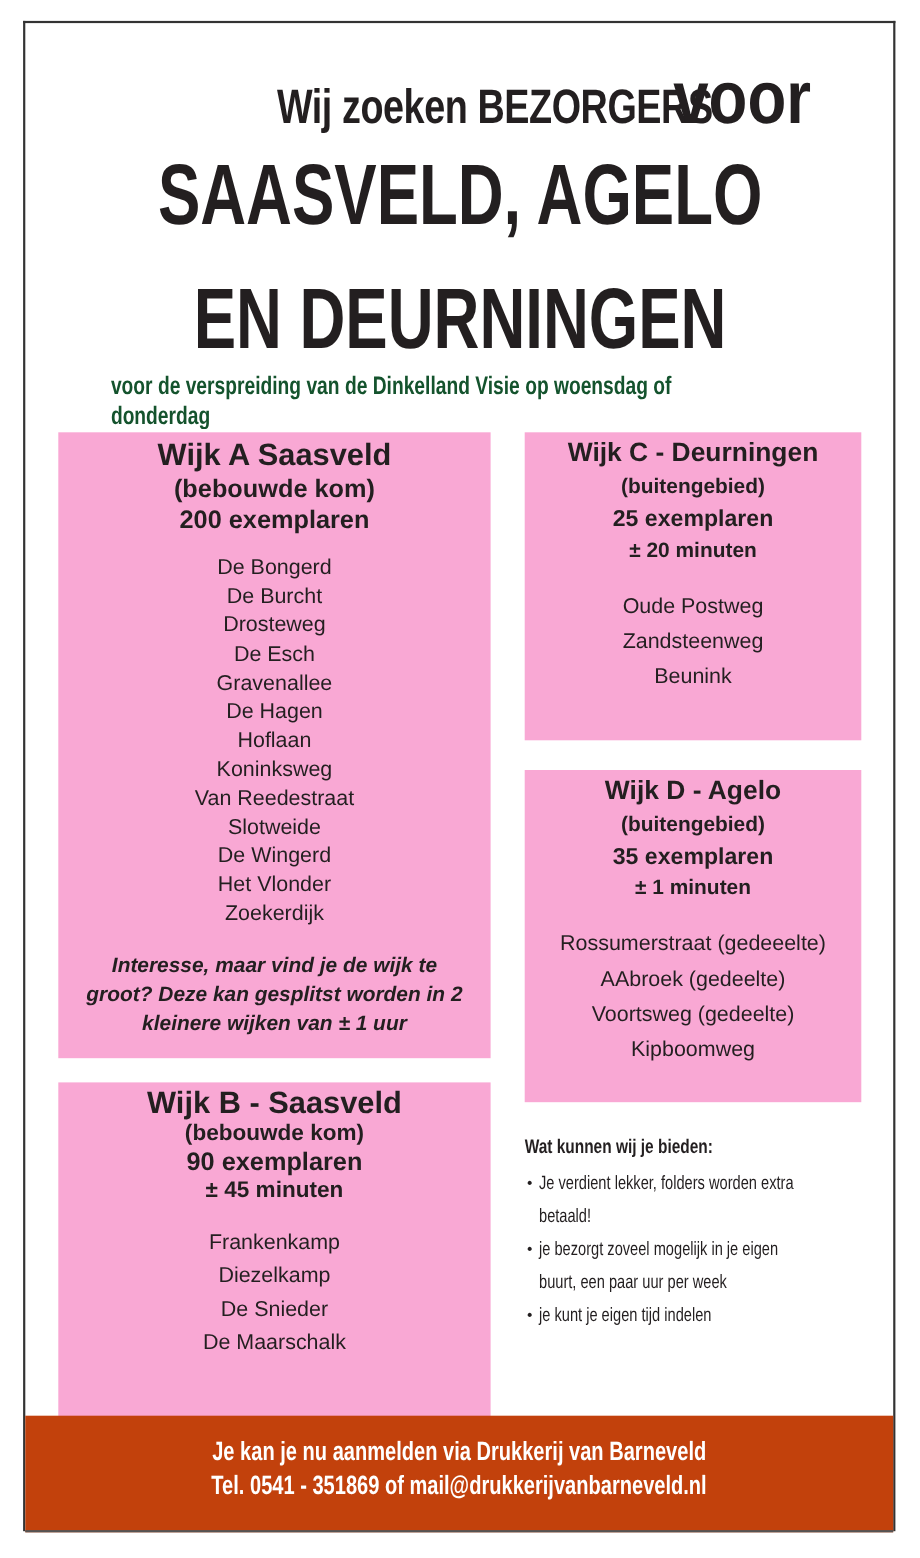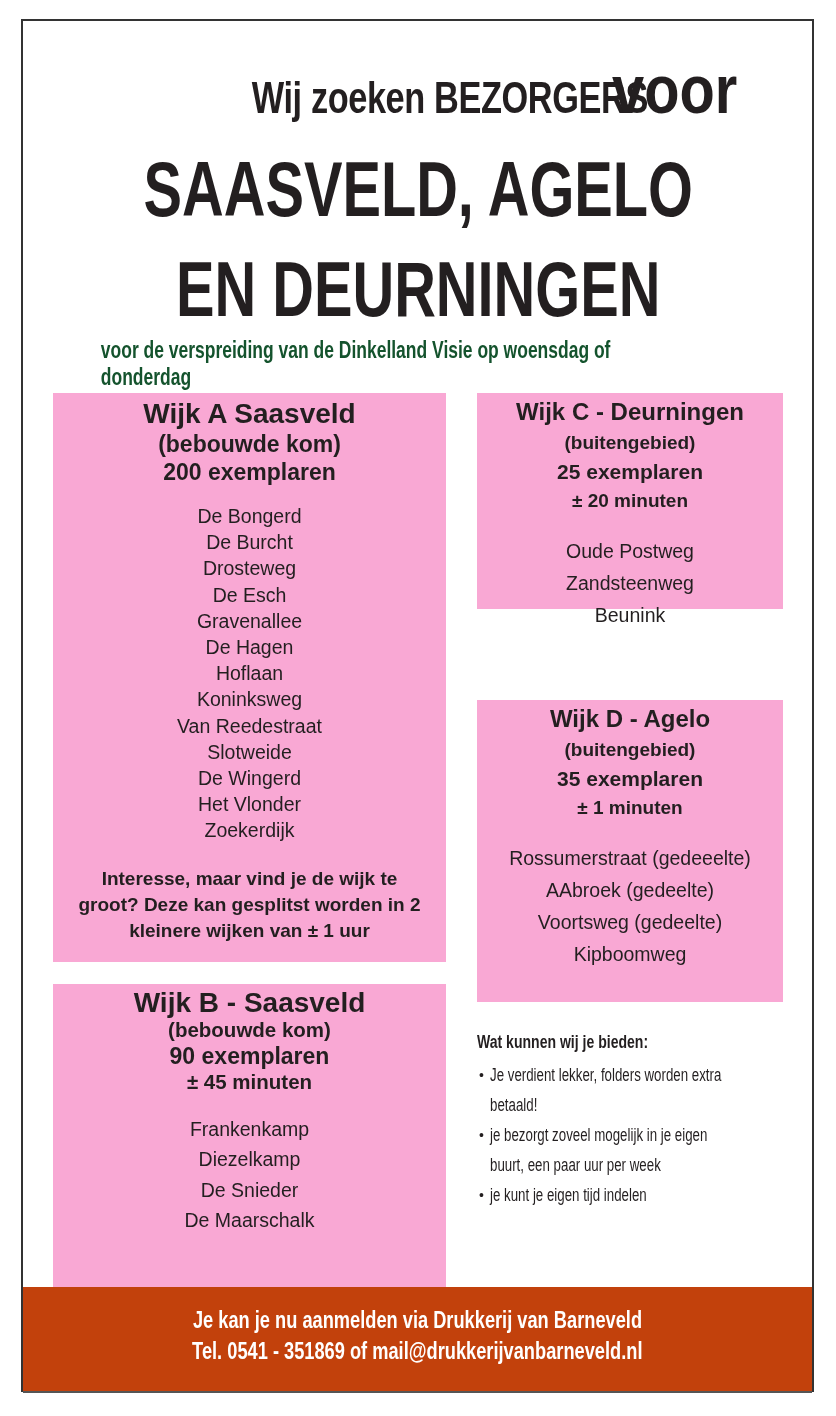--- a/index.html
+++ b/index.html
@@ -9,38 +9,38 @@
     border:2px solid #333; border-bottom:none; background:#fff;
   }
   .h-line1 { position:absolute; left:0; width:836px; top:50px; text-align:center; height:70px;padding-left:32px; }
   .h-line1 .small { display:inline-block; font-family:"Liberation Sans", sans-serif; font-weight:bold;
           font-size:44px; transform:scaleX(0.78); transform-origin:right center; vertical-align:baseline; color:#231f20; letter-spacing:-0.5px;}
   .h-line1 .big { display:inline-block; font-family:"Liberation Sans", sans-serif; font-weight:bold;
           font-size:68px; transform:scaleX(0.85); transform-origin:left center; vertical-align:baseline; color:#231f20; margin-left:-40px;}
   .h-big { position:absolute; left:0; width:836px; text-align:center;
            font-family:"Liberation Sans", sans-serif; font-weight:bold; font-size:78px; color:#231f20; line-height:1;}
   .h-big span { display:inline-block; transform:scaleX(0.74); transform-origin:center; }
-  .h-l2 { top:150px;text-decoration:underline; }
+  .h-l2 { top:138px;text-decoration:underline; }
   .h-l3 { top:250px; }
   .sub { position:absolute; left:0; width:752px; top:337px; text-align:left;
          font-family:"Liberation Sans", sans-serif; font-weight:bold; font-size:23px; color:#14532d;}
   .sub span { display:inline-block; transform:scaleX(0.76); transform-origin:center; margin-left:12px;}
   .box { position:absolute; background:#f9a8d4; text-align:center; color:#231f20;
          font-family:"Liberation Sans", sans-serif; }
   .box .title { font-weight:bold; }
   .box .meta { font-weight:bold; }
   .box ul { list-style:none; margin:0; padding:0; }
   #boxA { left:53px; top:393px; width:393px; height:569px; }
   #boxB { left:53px; top:984px; width:393px; height:341px; }
-  #boxC { left:477px; top:393px; width:306px; height:216px; }
+  #boxC { left:477px; top:393px; width:306px; height:280px; }
   #boxD { left:477px; top:700px; width:306px; height:302px; }
   #boxA .title { font-size:28px; margin-top:5px; line-height:32px; }
   #boxA .meta { font-size:23px; line-height:28px; }
   #boxA ul { margin-top:17px; font-size:19.5px; line-height:26.2px; }
-  #boxA .note { font-weight:bold; font-size:19px; line-height:26px; margin-top:22px; padding:0 18px; }
+  #boxA .note { font-weight:bold; font-size:19px; line-height:26px; margin-top:22px; padding:0 18px;font-style:italic; }
   #boxB .title { font-size:28px; margin-top:4px; line-height:30px; }
   #boxB .meta1 { font-size:20.5px; line-height:24px; font-weight:bold;}
   #boxB .meta2 { font-size:23px; line-height:28px; font-weight:bold;}
   #boxB .meta3 { font-size:20.5px; line-height:24px; font-weight:bold;}
   #boxB ul { margin-top:20px; font-size:19.5px; line-height:30.3px; }
   #boxC .title, #boxD .title { font-size:24px; margin-top:4px; line-height:30px; }
   #boxC .meta1, #boxD .meta1 { font-size:19px; line-height:28px; font-weight:bold; margin-top:2px;}
   #boxC .meta2, #boxD .meta2 { font-size:21px; line-height:30px; font-weight:bold;}
   #boxC .meta3, #boxD .meta3 { font-size:19px; line-height:28px; font-weight:bold;}
   #boxC ul, #boxD ul { margin-top:20px; font-size:19.5px; line-height:32px; }

